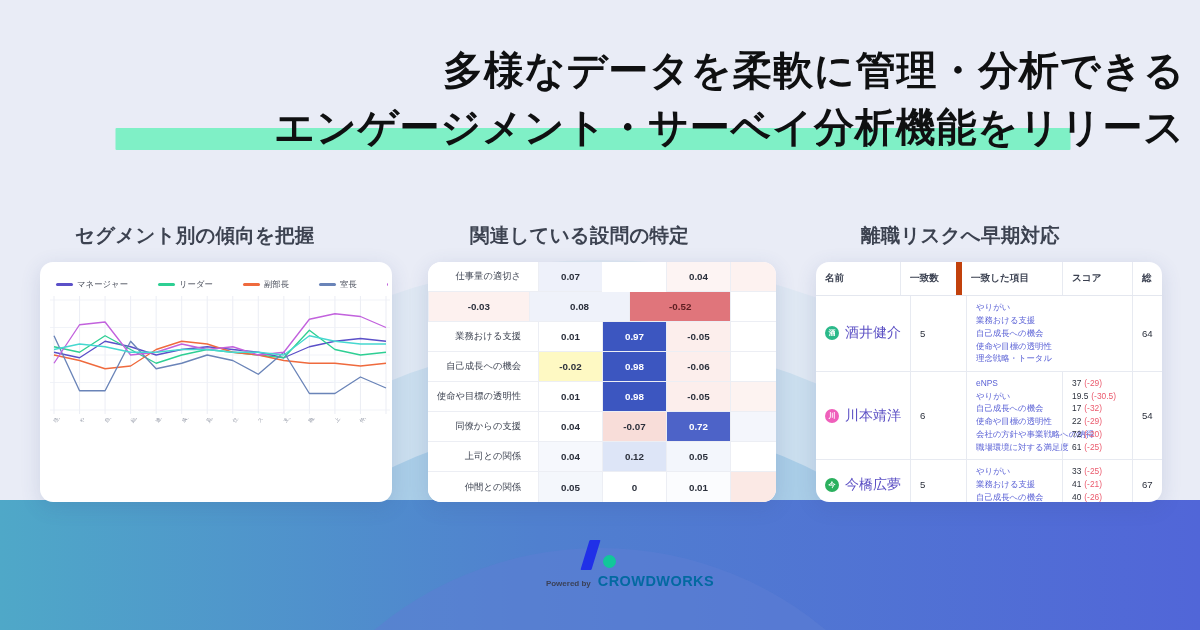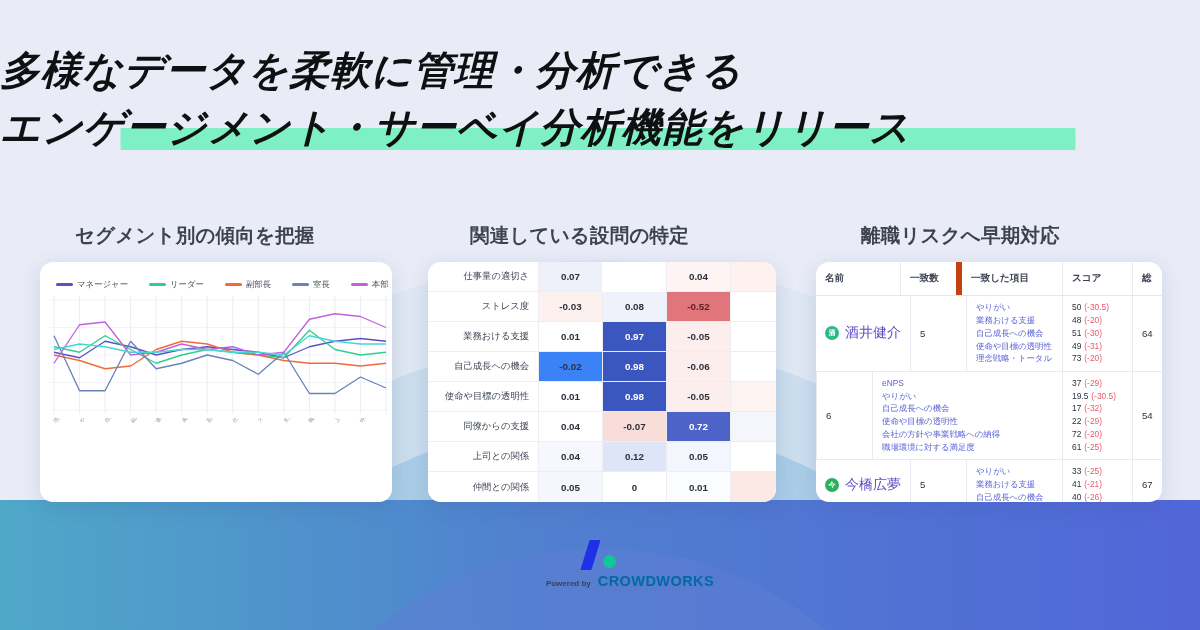--- a/index.html
+++ b/index.html
@@ -9,23 +9,22 @@
     background:#e9ecf6;
     position:relative;
   }
   #stage { position:absolute; inset:0; overflow:hidden; }
 
   
   .bg-arcs { position:absolute; inset:0; z-index:0; pointer-events:none; }
 
   
   .title-block {
-    position:absolute; left:0; right:4px; top:42px; z-index:5;
-    text-align:left;
-    font-style:italic;
+    position:absolute; left:0; right:15px; top:42px; z-index:5;
+    text-align:right;
   }
   .title-line {
     display:block; position:relative;
     font-size:40px; font-weight:bold; line-height:1.42;
     color:#0f1011; letter-spacing:.02em;
     white-space:nowrap;
   }
   .title-line.hl .hl-bg {
     position:absolute; left:50%; transform:translateX(-50%);
     bottom:6px; height:22px; background:#7ff0c6; z-index:-1;
@@ -50,40 +49,40 @@
     box-shadow:0 5px 20px rgba(60,80,140,.16);
     overflow:hidden; z-index:4;
   }
   #card-trend { left:40px; top:262px; width:352px; height:240px; }
   #card-corr  { left:428px; top:262px; width:348px; height:240px; }
   #card-risk  { left:816px; top:262px; width:346px; height:240px; }
 
   
   .chart-wrap { position:absolute; inset:0; padding:8px 4px 0 4px; }
   .legend {
-    display:flex; align-items:center; gap:8px;
+    display:flex; align-items:center; gap:17px;
     padding:9px 0 6px 12px; overflow:hidden; white-space:nowrap;
   }
   .legend-item { display:flex; align-items:center; gap:4px; margin-right:13px; }
   .legend-line { width:17px; height:2.4px; border-radius:2px; flex:0 0 auto; }
   .legend-label { font-size:8.4px; color:#4a4f5c; white-space:nowrap; }
   .plot { position:relative; margin:0 6px; }
   .xlabels { position:relative; height:58px; margin:0 6px; overflow:hidden; }
   .xlab {
     position:absolute; top:2px;
     font-size:5.2px; color:#9096a4; white-space:nowrap;
     transform-origin:left top; transform:rotate(-52deg);
   }
 
   
   .hm { position:absolute; inset:0; display:flex; flex-direction:column; }
   .hm-row { display:flex; flex:1; min-height:0; }
   .hm-label {
     flex:0 0 110px; display:flex; align-items:center; justify-content:flex-end;
-    padding-right:9px; font-size:9.3px; color:#3f4553;
+    padding-right:17px; font-size:9.3px; color:#3f4553;
     border-bottom:1px solid #eceef4; background:#fff;
   }
   .hm-row:last-child .hm-label { border-bottom:none; }
   .hm-cell {
     flex:1 1 0; display:flex; align-items:center; justify-content:center;
     font-size:9.8px; font-weight:bold; color:#2b303c;
     border-left:1px solid #eceef4; border-bottom:1px solid #eceef4;
     min-width:0;
   }
   .hm-row:last-child .hm-cell { border-bottom:none; }
@@ -259,36 +258,35 @@
   <div class="card" id="card-corr">
     <div class="hm" id="heatmap">
         <div class="hm-row">
           <div class="hm-label">仕事量の適切さ</div>
           <div class="hm-cell" style="background: rgb(238, 241, 250);">0.07</div>
           <div class="hm-cell" style="background: rgb(241, 244, 251); margin-top: 33px;">0.06</div>
           <div class="hm-cell" style="background: rgb(253, 244, 243);">0.04</div>
           <div class="hm-cell cut" style="background: rgb(253, 242, 240);"></div>
         </div>
         <div class="hm-row">
-          <div class="hm-label">ストレス度</div>
           <div class="hm-cell" style="background: rgb(253, 241, 239);">-0.03</div>
           <div class="hm-cell" style="background: rgb(239, 242, 250);">0.08</div>
           <div class="hm-cell" style="background: rgb(224, 117, 123); color: rgb(93, 31, 34);">-0.52</div>
           <div class="hm-cell cut" style="background: rgb(255, 255, 255);"></div>
         </div>
         <div class="hm-row">
           <div class="hm-label">業務おける支援</div>
           <div class="hm-cell" style="background: rgb(255, 255, 255);">0.01</div>
           <div class="hm-cell" style="background: rgb(60, 86, 192); color: rgb(255, 255, 255);">0.97</div>
           <div class="hm-cell" style="background: rgb(252, 238, 236);">-0.05</div>
           <div class="hm-cell cut" style="background: rgb(255, 255, 255);"></div>
         </div>
         <div class="hm-row">
           <div class="hm-label">自己成長への機会</div>
-          <div class="hm-cell" style="background: #3b82f6;">-0.02</div>
+          <div class="hm-cell" style="background: #fef9c3;">-0.02</div>
           <div class="hm-cell" style="background: rgb(60, 86, 192); color: rgb(255, 255, 255);">0.98</div>
           <div class="hm-cell" style="background: rgb(252, 238, 236);">-0.06</div>
           <div class="hm-cell cut" style="background: rgb(255, 255, 255);"></div>
         </div>
         <div class="hm-row">
           <div class="hm-label">使命や目標の透明性</div>
           <div class="hm-cell" style="background: rgb(255, 255, 255);">0.01</div>
           <div class="hm-cell" style="background: rgb(60, 86, 192); color: rgb(255, 255, 255);">0.98</div>
           <div class="hm-cell" style="background: rgb(252, 238, 236);">-0.05</div>
           <div class="hm-cell cut" style="background: rgb(253, 243, 241);"></div>
@@ -333,30 +331,27 @@
               <span class="pname">酒井健介</span>
             </div>
             <div class="c-count">5</div>
             <div class="c-items">
               <span class="item-line">やりがい</span>
               <span class="item-line">業務おける支援</span>
               <span class="item-line">自己成長への機会</span>
               <span class="item-line">使命や目標の透明性</span>
               <span class="item-line">理念戦略・トータル</span>
             </div>
-            <div class="c-score">
-              <span class="score-line"><span>50</span><span class="delta">(-30.5)</span></span>
-              <span class="score-line"><span>48</span><span class="delta">(-20)</span></span>
-              <span class="score-line"><span>51</span><span class="delta">(-30)</span></span>
-              <span class="score-line"><span>49</span><span class="delta">(-31)</span></span>
-              <span class="score-line"><span>73</span><span class="delta">(-20)</span></span>
-            </div>
             <div class="c-extra">64</div>
           </div>
           <div class="rt-row">
+            <div class="c-name">
+              <span class="avatar" style="background: rgb(239, 95, 187);">川</span>
+              <span class="pname">川本靖洋</span>
+            </div>
             <div class="c-count">6</div>
             <div class="c-items">
               <span class="item-line">eNPS</span>
               <span class="item-line">やりがい</span>
               <span class="item-line">自己成長への機会</span>
               <span class="item-line">使命や目標の透明性</span>
               <span class="item-line">会社の方針や事業戦略への納得</span>
               <span class="item-line">職場環境に対する満足度</span>
             </div>
             <div class="c-score">

